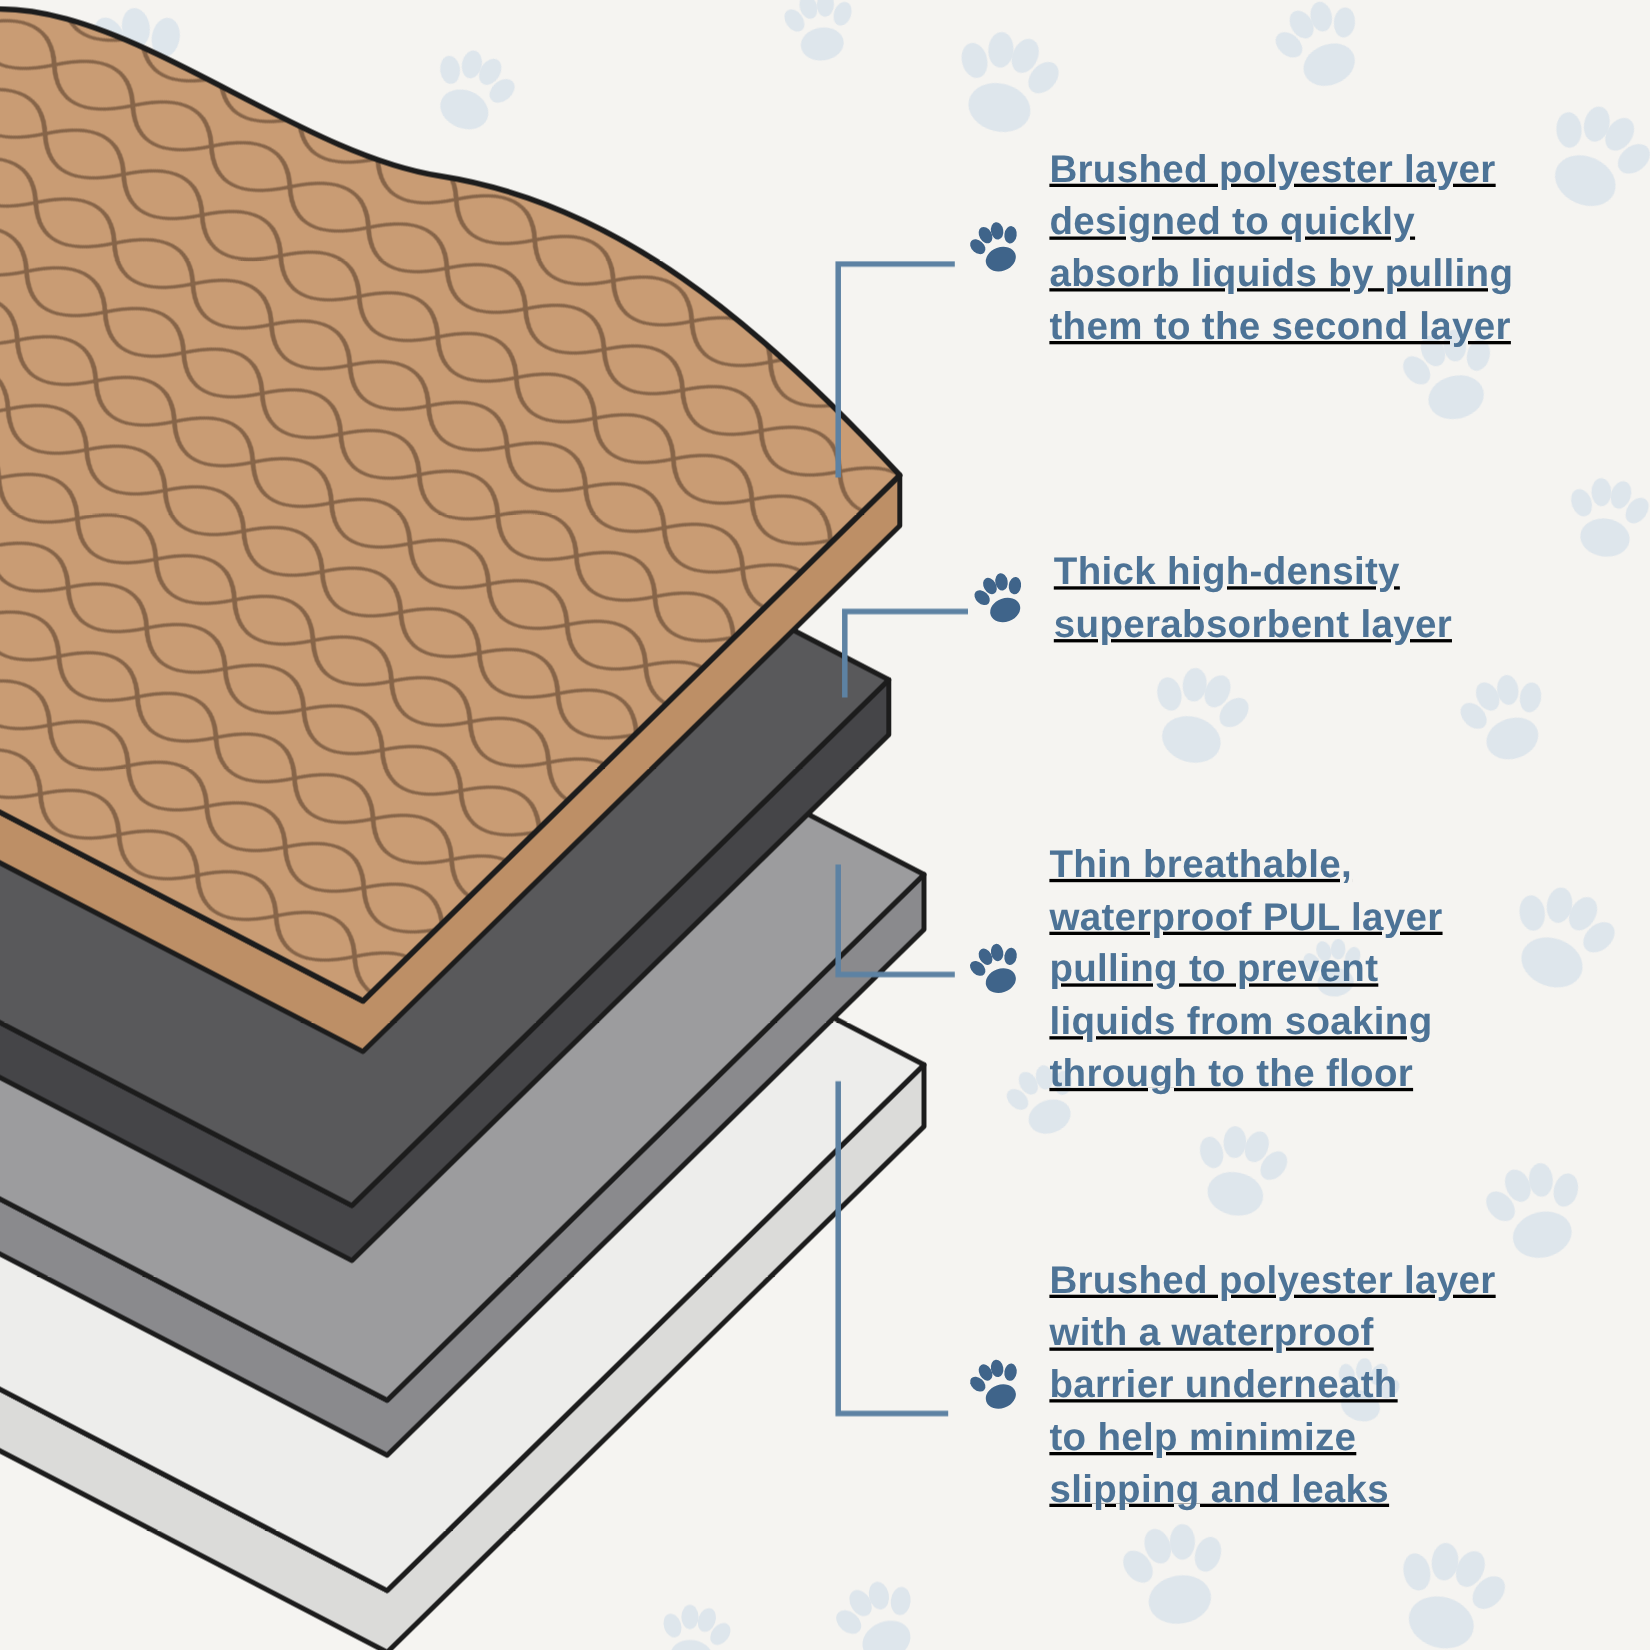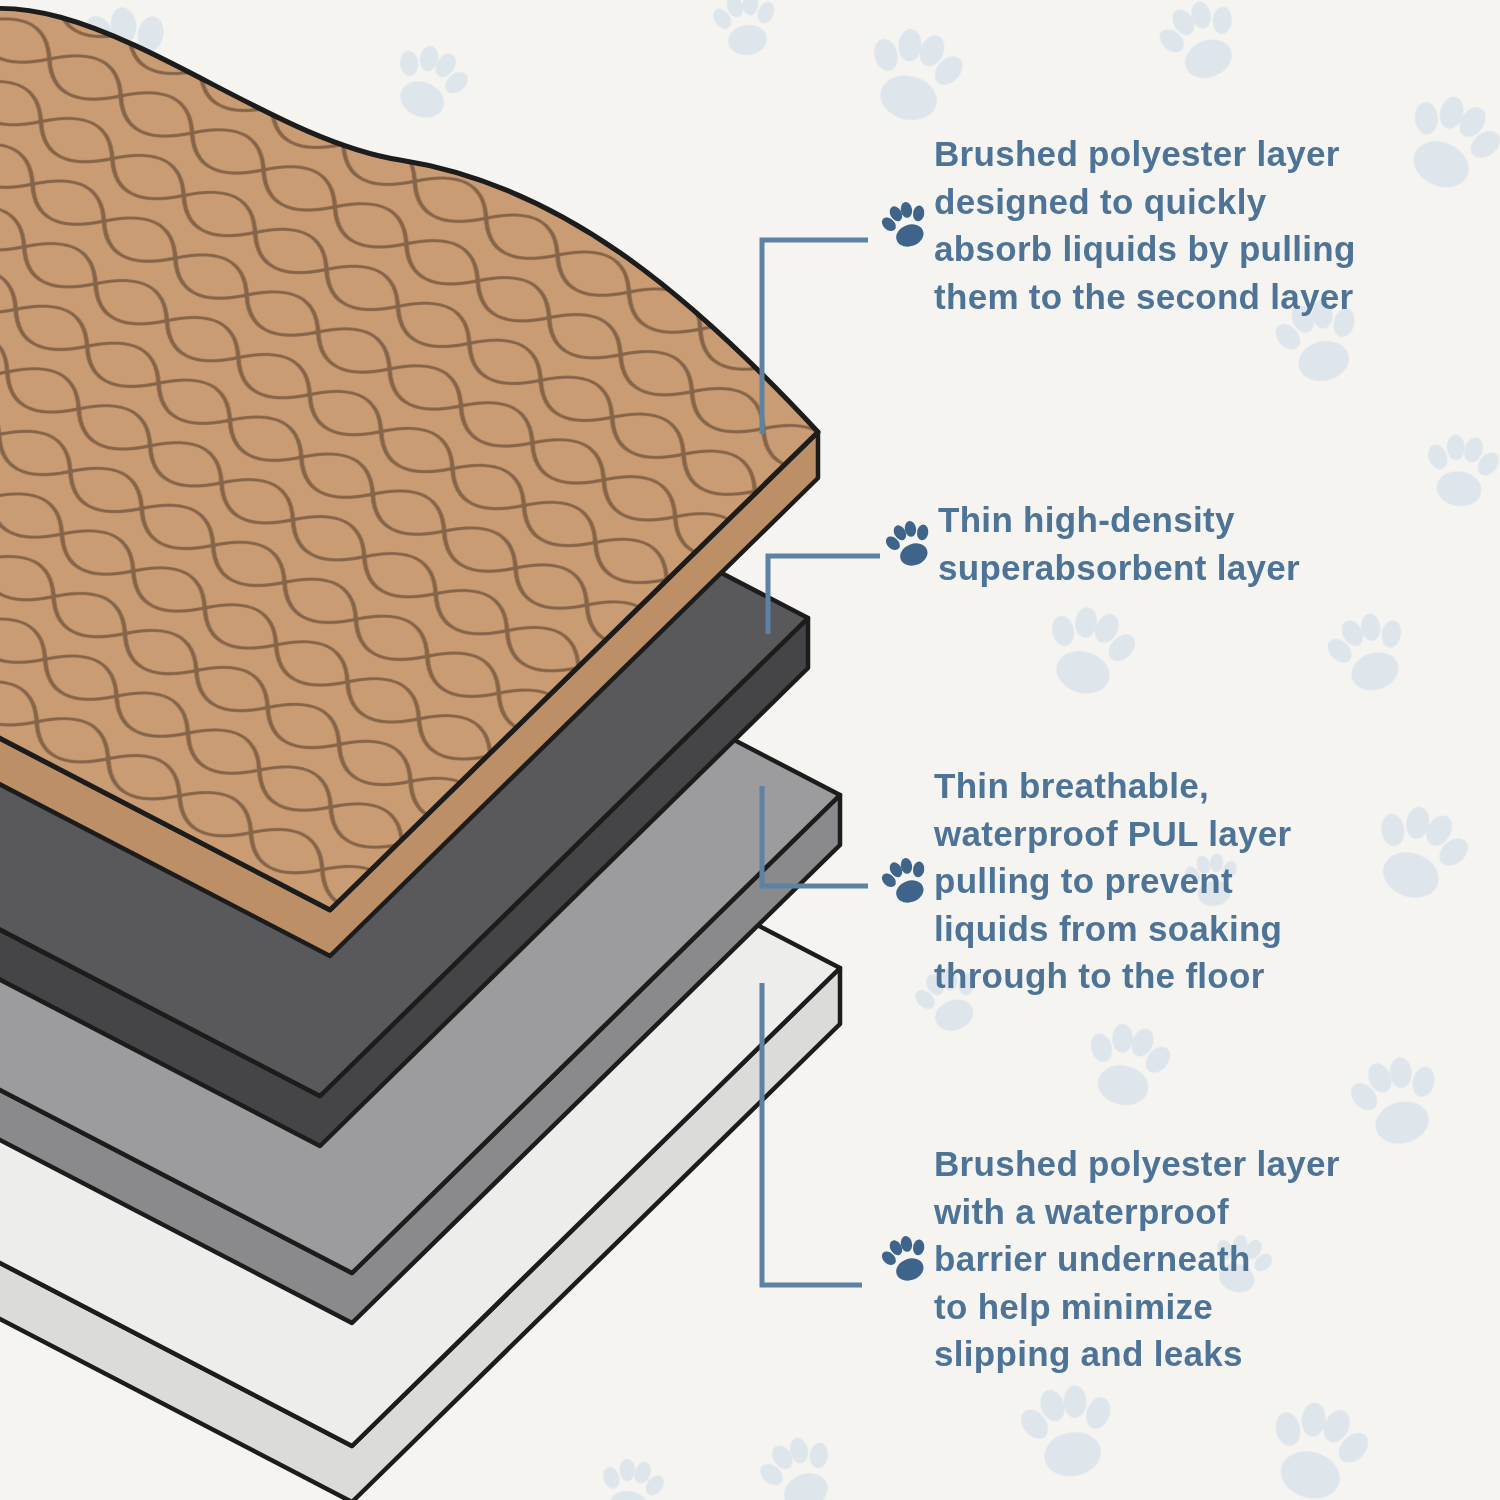--- a/index.html
+++ b/index.html
@@ -31,20 +31,22 @@
     width:1500px;height:1500px;
     background:var(--background);
   }
   .diagram-svg{
     position:absolute;left:0;top:0;
   }
   .annotation{
     position:absolute;
     display:flex;
     align-items:center;
+    gap:20px;
+    text-decoration:underline;
   }
   .annotation-text{
     white-space:pre-line;
     color:var(--annotation_text);
     font-size:35px;
     font-weight:700;
     line-height:1.36;
     letter-spacing:.3px;
   }
   .paw-ic{
@@ -143,21 +145,21 @@
     <div class="annotation-text">Brushed polyester layer
 designed to quickly
 absorb liquids by pulling
 them to the second layer</div>
   </div>
 
   <div class="annotation" id="annotation-2">
     <svg class="paw-ic" viewBox="-30 -30 60 60">
       <use href="#paw" transform="translate(0 -2)"></use>
     </svg>
-    <div class="annotation-text">Thin high-density
+    <div class="annotation-text">Thick high-density
 superabsorbent layer</div>
   </div>
 
   <div class="annotation" id="annotation-3">
     <svg class="paw-ic" viewBox="-30 -30 60 60">
       <use href="#paw" transform="translate(0 -2)"></use>
     </svg>
     <div class="annotation-text">Thin breathable,
 waterproof PUL layer
 pulling to prevent

